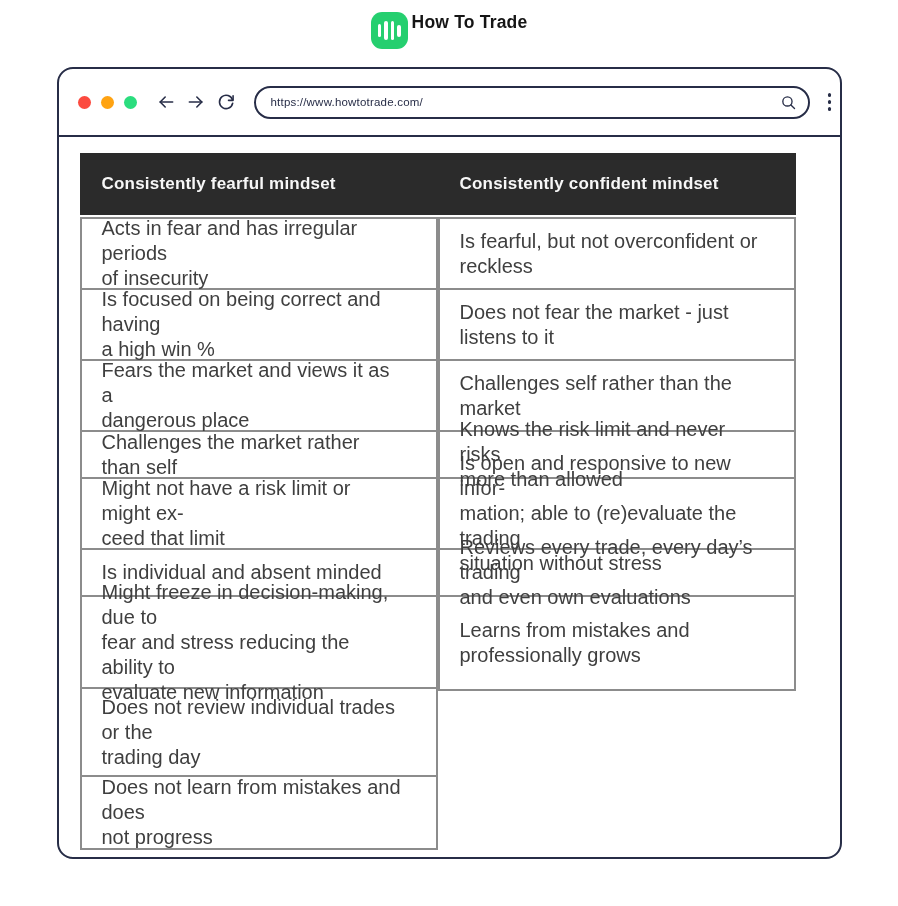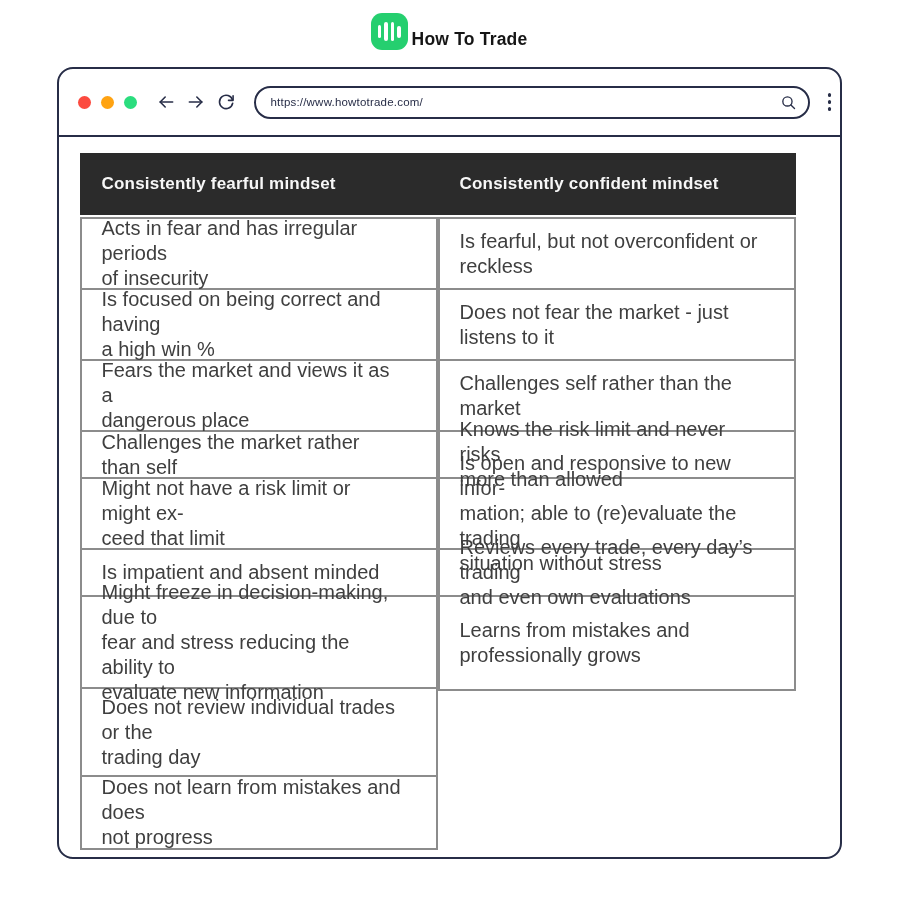--- a/index.html
+++ b/index.html
@@ -15,21 +15,21 @@
   *{margin:0;padding:0;box-sizing:border-box;}
   html,body{background:#fff;}
   body{
     width:898px;height:906px;
     font-family:"Liberation Sans",sans-serif;
     position:relative;overflow:hidden;
   }
   
   .brand-bar{
     padding-top:12px;
-    display:flex;align-items:flex-end;justify-content:center;gap:4px;
+    display:flex;align-items:flex-start;justify-content:center;gap:4px;
     height:50px;
   }
   .logo-badge{
     width:37px;height:37px;border-radius:11px;
     background:var(--brand-green);
     display:flex;align-items:center;justify-content:center;gap:3px;
   }
   .logo-badge i{display:block;width:3.5px;border-radius:2px;background:#fff;}
   .logo-badge i:nth-child(1){height:13px;}
   .logo-badge i:nth-child(2){height:19px;}
@@ -172,21 +172,21 @@
       <div class="rows">
         <div class="row">Acts in fear and has irregular periods
 of insecurity</div>
         <div class="row">Is focused on being correct and having
 a high win %</div>
         <div class="row">Fears the market and views it as a
 dangerous place</div>
         <div class="row">Challenges the market rather than self</div>
         <div class="row">Might not have a risk limit or might ex-
 ceed that limit</div>
-        <div class="row">Is impatient and absent minded</div>
+        <div class="row">Is individual and absent minded</div>
         <div class="row">Might freeze in decision-making, due to
 fear and stress reducing the ability to
 evaluate new information</div>
         <div class="row">Does not review individual trades or the
 trading day</div>
         <div class="row">Does not learn from mistakes and does
 not progress</div>
       </div>
     </div>
 

